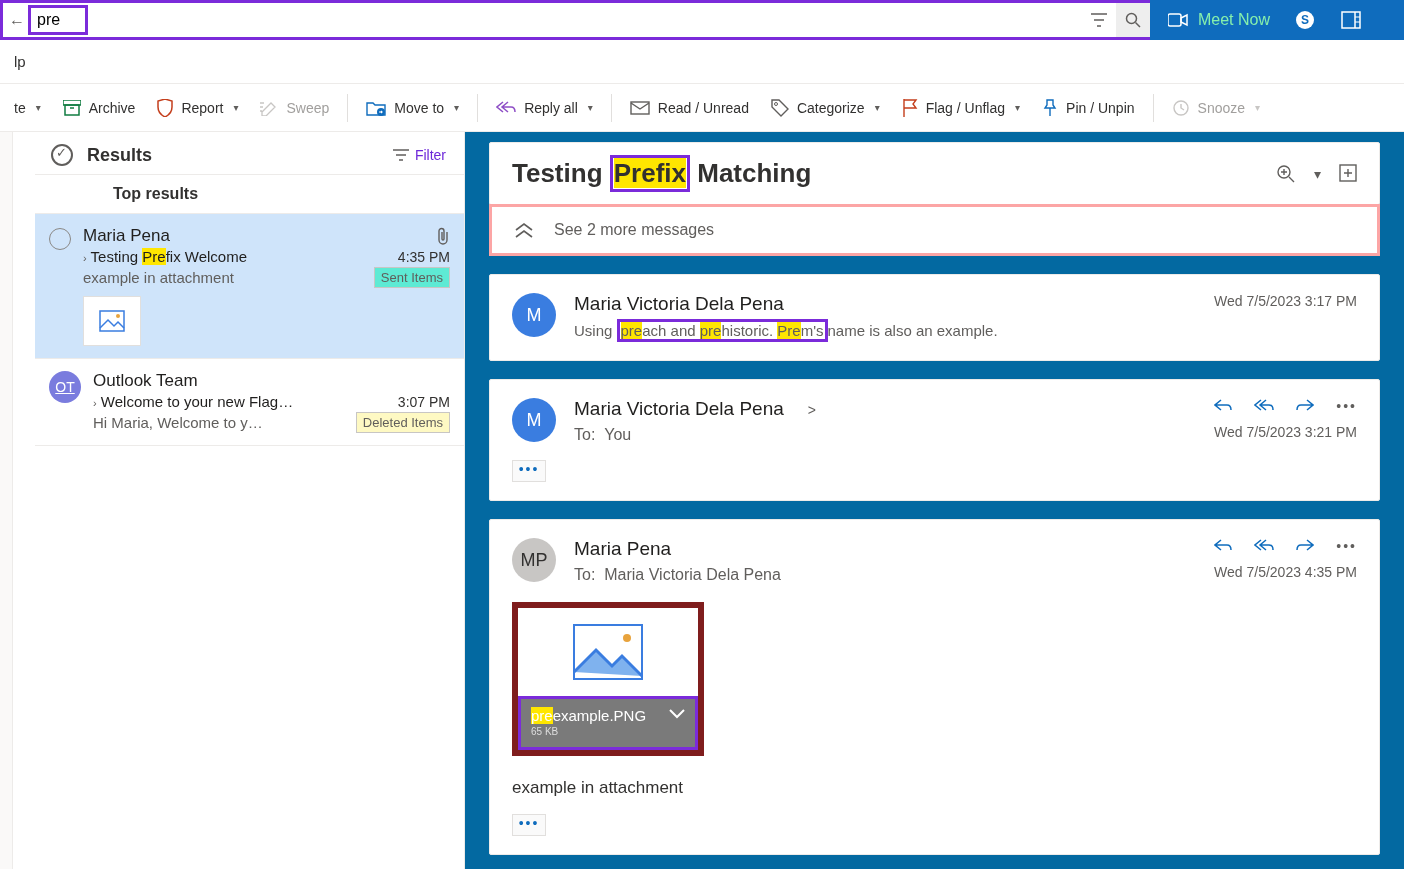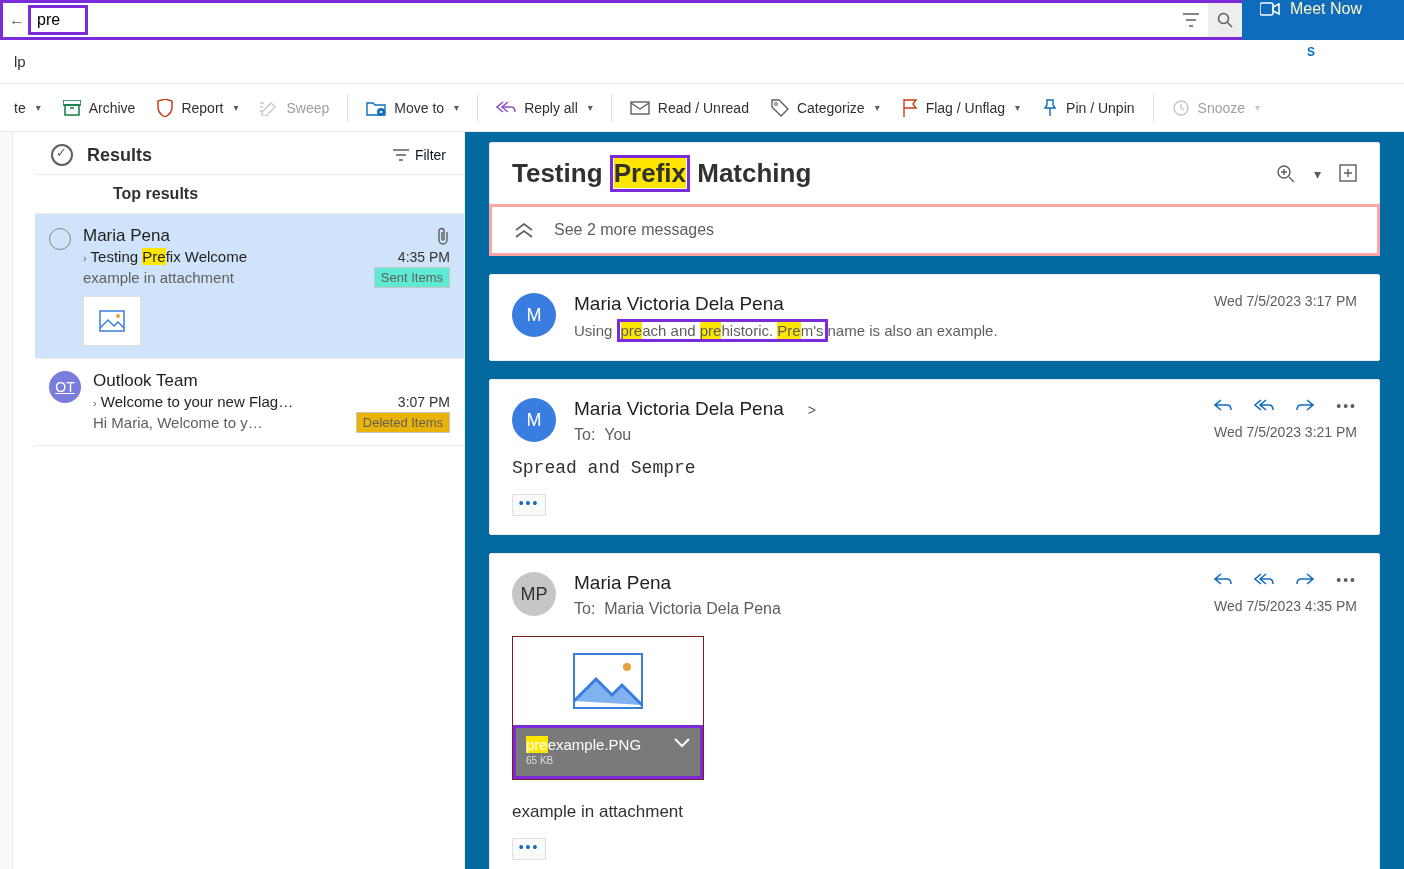--- a/index.html
+++ b/index.html
@@ -6,21 +6,21 @@
 body { font-family: "Segoe UI", Arial, sans-serif; font-size: 14px; color: #323130; background: #fff; width: 1404px; height: 869px; overflow: hidden; position: relative; }
 
 
 .topbar { height: 40px; background: #fff; display: flex; align-items: center; border: 3px solid #7B2BDA; }
 .back-arrow { width: 28px; text-align: center; color: #605e5c; cursor: pointer; font-size: 16px; }
 .search-box { flex: 0 0 60px; border: 3px solid #7B2BDA; height: 30px; padding: 2px 6px; display: flex; align-items: center; margin-left: -3px; }
 .search-input { border: none; outline: none; width: 100%; font-size: 16px; }
 .search-spacer { flex: 1; }
 .filter-icon, .search-btn { width: 34px; height: 34px; display: flex; align-items: center; justify-content: center; color: #605e5c; cursor: pointer; }
 .search-btn { background: #eee; }
-.blue-section { background: #0F6CBD; color: #fef9c3; height: 40px; display: flex; align-items: center; padding: 0 42px 0 18px; gap: 24px; margin: -3px -3px -3px 0; flex-direction: column; }
+.blue-section { background: #0F6CBD; color: #86efac; height: 40px; display: flex; align-items: center; padding: 0 42px 0 18px; gap: 24px; margin: -3px -3px -3px 0; }
 .meet-now { display: flex; align-items: center; gap: 10px; font-size: 16px; }
 .skype-icon, .onenote-icon { width: 22px; height: 22px; display: flex; align-items: center; justify-content: center; }
 
 
 .menustrip { height: 44px; border-bottom: 1px solid #edebe9; display: flex; align-items: center; padding: 0 8px; font-size: 15px; }
 .menustrip .lp { padding: 4px 6px; color: #323130; }
 
 
 .toolbar { height: 48px; border-bottom: 1px solid #edebe9; display: flex; align-items: center; gap: 2px; padding: 0 4px; }
 .tbtn { display: flex; align-items: center; gap: 8px; padding: 6px 10px; color: #323130; border-radius: 2px; cursor: pointer; white-space: nowrap; }
@@ -29,36 +29,36 @@
 .tbtn.disabled .chev { color: #c8c6c4; }
 .sep { width: 1px; height: 28px; background: #e1dfdd; margin: 0 6px; }
 
 
 .main { display: flex; height: calc(100% - 132px); }
 .left-pane { width: 430px; border-right: 1px solid #edebe9; background: #fff; margin-left: 22px; display: flex; flex-direction: column; }
 .results-hdr { display: flex; align-items: center; padding: 12px 18px 8px 16px; gap: 14px; }
 .results-hdr .check-circle { width: 22px; height: 22px; border: 2px solid #605e5c; border-radius: 50%; position: relative; }
 .results-hdr .check-circle::after { content: "✓"; position: absolute; left: 3px; top: -1px; font-size: 13px; color: #605e5c;}
 .results-hdr h2 { font-size: 18px; font-weight: 600; flex: 1; }
-.filter-lbl { display: flex; align-items: center; gap: 6px; color: #0f172a; cursor: pointer; }
+.filter-lbl { display: flex; align-items: center; gap: 6px; color: #6d28d9; cursor: pointer; }
 
 .section-hdr { padding: 10px 18px 10px 78px; font-weight: 600; font-size: 16px; border-bottom: 1px solid #edebe9; border-top: 1px solid #edebe9; }
 
 .mail-item { display: flex; padding: 12px 14px; border-bottom: 1px solid #edebe9; gap: 12px; cursor: pointer; }
 .mail-item.selected { background: #cfe4fa; }
 .mail-item .sel-circle { width: 22px; height: 22px; border: 1.5px solid #8a8886; border-radius: 50%; margin-top: 2px; flex-shrink: 0; }
 .mail-item .avatar { width: 32px; height: 32px; border-radius: 50%; background: #7a7cde; color: #fff; display: flex; align-items: center; justify-content: center; font-size: 14px; flex-shrink: 0; text-decoration: underline; }
 .mail-item .content { flex: 1; display: flex; flex-direction: column; gap: 2px; min-width: 0; }
 .mail-item .row1 { display: flex; justify-content: space-between; align-items: center; }
 .mail-item .sender { font-size: 17px; color: #201f1e; }
 .mail-item .row2 { display: flex; justify-content: space-between; align-items: center; gap: 8px; }
 .mail-item .subject { font-size: 15px; color: #201f1e; white-space: nowrap; overflow: hidden; text-overflow: ellipsis; }
 .mail-item .time { font-size: 14px; color: #323130; white-space: nowrap; }
 .mail-item .preview { font-size: 15px; color: #605e5c; white-space: nowrap; overflow: hidden; text-overflow: ellipsis; }
-.mail-item .badge { font-size: 13px; background: #eab308; border: 1px solid #c8c6c4; padding: 2px 6px; color: #605e5c; }
+.mail-item .badge { font-size: 13px; background: #fef9c3; border: 1px solid #c8c6c4; padding: 2px 6px; color: #605e5c; }
 .mail-item.selected .badge { background: #5eead4; }
 .attach-icon { color: #605e5c; font-size: 18px; }
 .thumb { width: 58px; height: 50px; background: #fff; border: 1px solid #e1dfdd; display: flex; align-items: center; justify-content: center; margin-top: 6px; }
 .hl { background: #ffe600; }
 .purple-box { border: 3px solid #7B2BDA; padding: 0 1px; display: inline-block; }
 
 
 .reading { flex: 1; padding: 10px 24px; overflow: auto; background: #0369a1; }
 .subject-hdr { display: flex; justify-content: space-between; align-items: center; padding: 6px 0; background: #fff; padding: 12px 22px; border: 1px solid #edebe9; border-radius: 2px; }
 .subject-text { font-size: 26px; font-weight: 600; }
@@ -77,21 +77,21 @@
 .msg-snippet { font-size: 15px; color: #605e5c; margin-top: 4px; }
 .msg-date { font-size: 14px; color: #605e5c; white-space: nowrap; }
 .msg-actions { display: flex; gap: 22px; color: #0F6CBD; align-items: center; margin-bottom: 4px; justify-content: flex-end; }
 .msg-actions .more { color: #605e5c; letter-spacing: 2px; }
 .msg-right { display: flex; flex-direction: column; align-items: flex-end; gap: 6px; }
 .msg-to { font-size: 16px; color: #605e5c; margin-top: 6px; }
 .msg-body { font-family: "Courier New", monospace; font-size: 18px; margin-top: 14px; }
 .msg-body.nomono { font-family: inherit; font-size: 17px; }
 .ellipsis-btn { margin-top: 16px; border: 1px solid #e1dfdd; background: #fafafa; color: #0F6CBD; width: 34px; height: 22px; text-align: center; letter-spacing: 2px; cursor: pointer; }
 
-.attach-card { margin-top: 18px; width: 192px; border: 1px solid #7f1d1d; }
+.attach-card { margin-top: 18px; width: 192px; border: 6px solid #7f1d1d; }
 .attach-img { height: 88px; display: flex; align-items: center; justify-content: center; background: #fff;}
 .attach-bar { background: #7a7a7a; color: #fff; padding: 8px 10px 10px; border: 3px solid #7B2BDA; position: relative; }
 .attach-name { font-size: 15px; }
 .attach-size { font-size: 10px; color: #ddd; margin-top: 2px;}
 .attach-chev { position: absolute; right: 10px; top: 10px; color: #fff; }
 
 svg { display: block; }
 .caret { font-size: 11px; color: #605e5c; }
 .arrow-icon { font-size: 16px; }
 .thin-left { width: 13px; background: #faf9f8; border-right: 1px solid #edebe9; }
@@ -368,21 +368,20 @@
             <span class="arrow-icon">
                 <svg width="18" height="14" viewBox="0 0 18 14">
                   <path d="M11 1l6 5-6 5M16 6H5c-3 0-4 2-4 5" stroke="#0F6CBD" stroke-width="1.5" fill="none"></path>
                 </svg>
               </span>
             <span class="more">•••</span>
           </div>
           <div class="msg-date">Wed 7/5/2023 3:21 PM</div>
         </div>
       </div>
-      <div class="msg-body">Spread and Sempre</div>
       <div class="ellipsis-btn">•••</div>
     </div>
 
     <div class="msg-card">
       <div class="msg-hdr">
         <div class="msg-avatar gray">MP</div>
         <div class="msg-info">
           <div class="msg-from">Maria Pena</div>
           <div class="msg-to">
             <span>To:</span>&nbsp;&nbsp;<span>Maria Victoria Dela Pena</span>

